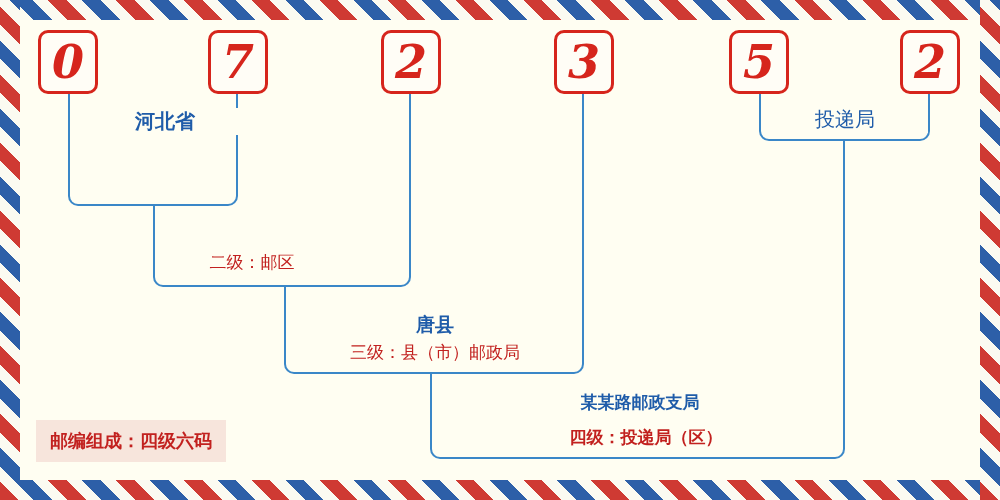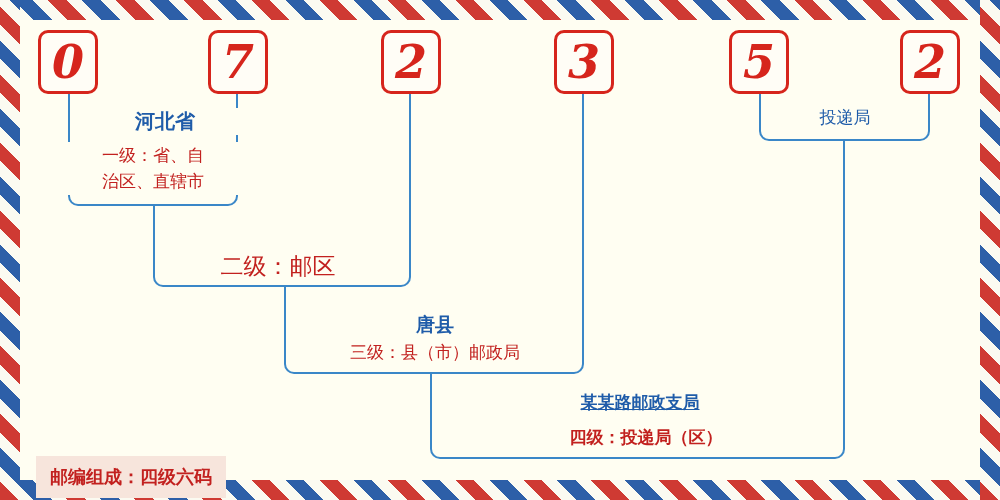--- a/index.html
+++ b/index.html
@@ -44,30 +44,30 @@
   .elbow-l{border-left-width:2px;border-bottom-width:2px;border-bottom-left-radius:10px;}
   .elbow-r{border-right-width:2px;border-bottom-width:2px;border-bottom-right-radius:10px;}
 
   .t{position:absolute;text-align:center;z-index:2;background:var(--bg);}
   .blue-bold{color:var(--text-blue);font-weight:700;}
   .blue{color:var(--text-blue);}
   .red{color:var(--text-red);}
 
   #region1{left:80px;top:108px;width:170px;font-size:20px;}
   #label1{left:58px;top:142px;width:190px;font-size:17px;line-height:1.55;}
-  #label2{left:198px;top:251px;width:160px;font-size:23px;}
+  #label2{left:172px;top:251px;width:160px;font-size:17px;}
   #region3{left:360px;top:312px;width:150px;font-size:19px;}
   #label3{left:320px;top:341px;width:230px;font-size:17px;}
-  #delivery{left:762px;top:106px;width:166px;font-size:17px;text-align:center;}
-  #office4{left:540px;top:391px;width:200px;font-size:17px;text-decoration:underline;}
+  #delivery{left:762px;top:106px;width:166px;font-size:20px;text-align:center;}
+  #office4{left:540px;top:391px;width:200px;font-size:17px;}
   #label4{left:540px;top:426px;width:212px;font-size:17px;font-weight:bold;}
 
   #badge{
     position:absolute;left:36px;top:420px;background:var(--badge-pink);
-    padding:9px 14px;font-size:18px;font-weight:700;color:var(--text-red);z-index:2;margin-top:36px;
+    padding:9px 14px;font-size:18px;font-weight:700;color:var(--text-red);z-index:2;
   }
 </style>
 </head>
 <body>
 
 <div id="canvas">
 
   <div class="border-strip top"></div>
   <div class="border-strip bottom"></div>
   <div class="border-strip left"></div>
@@ -96,24 +96,20 @@
     </div>
   <div class="digit-box" style="left:729px;">
     <span>5</span>
     </div>
   <div class="digit-box" style="left:900px;">
     <span>2</span>
     </div>
 
   <div class="t blue-bold" id="region1">河北省</div>
 
-  <div class="t red" id="label1">
-    <span>一级：省、自</span><br>
-    <span>治区、直辖市</span>
-  </div>
 
   <div class="t red" id="label2">二级：邮区</div>
 
   <div class="t blue-bold" id="region3">唐县</div>
   <div class="t red" id="label3">三级：县（市）邮政局</div>
 
   <div class="t blue" id="delivery">投递局</div>
 
   <div class="t blue-bold" id="office4">某某路邮政支局</div>
   <div class="t red" id="label4">四级：投递局（区）</div>

